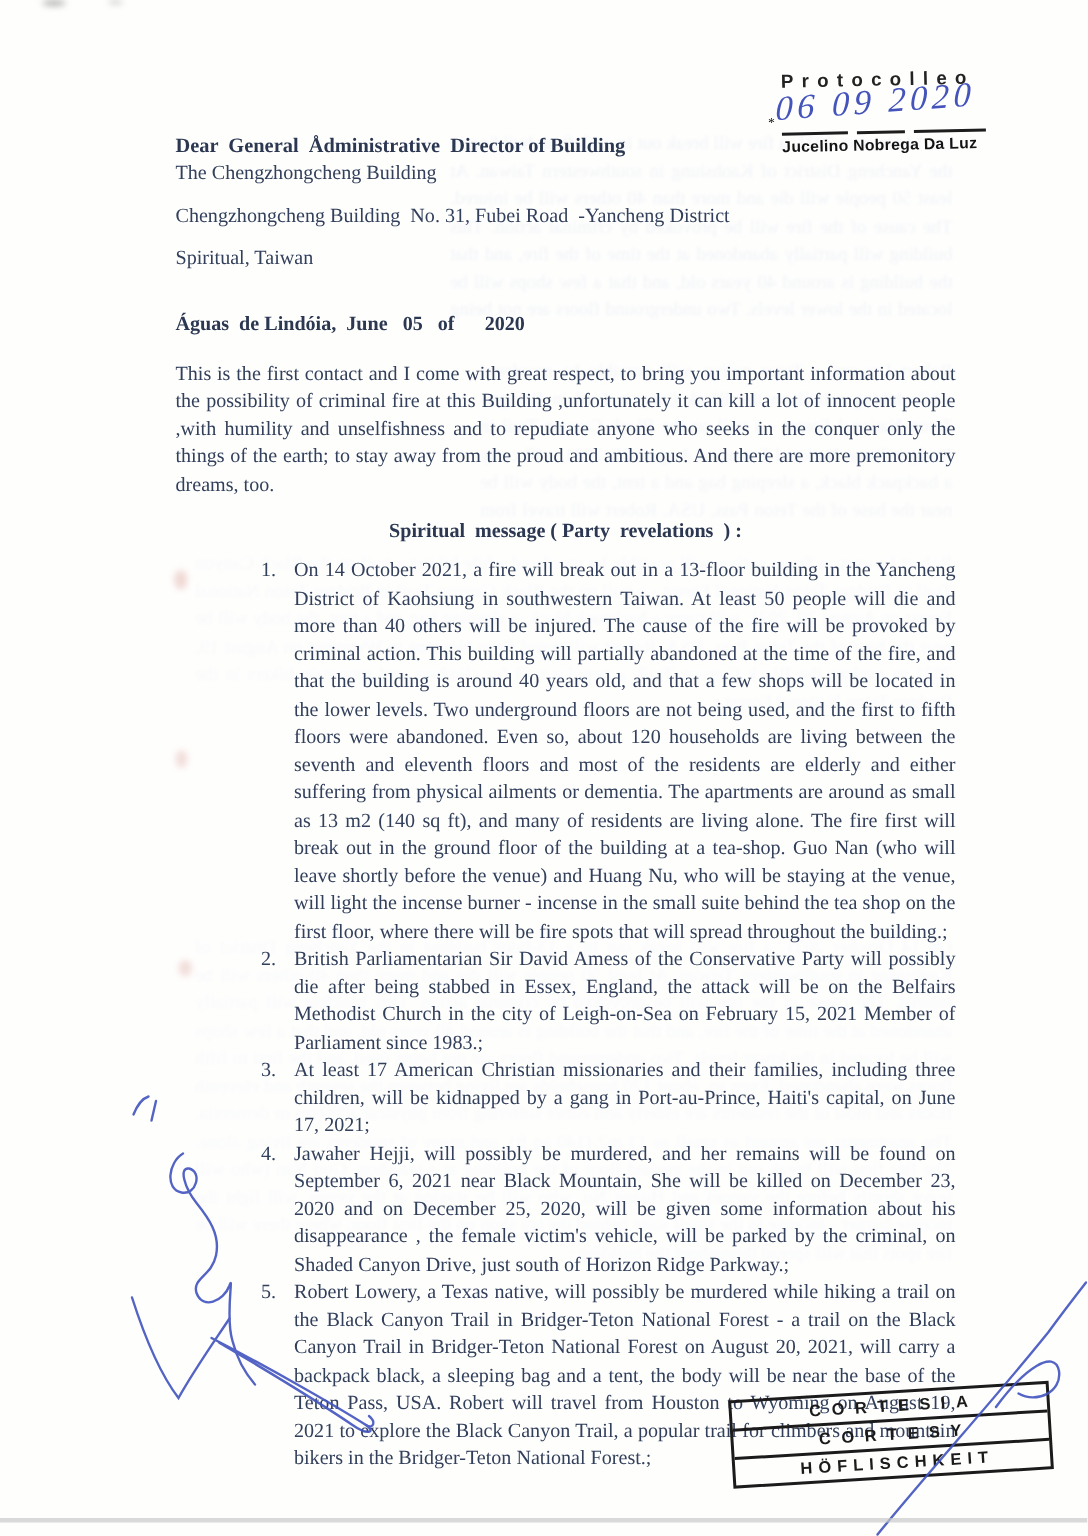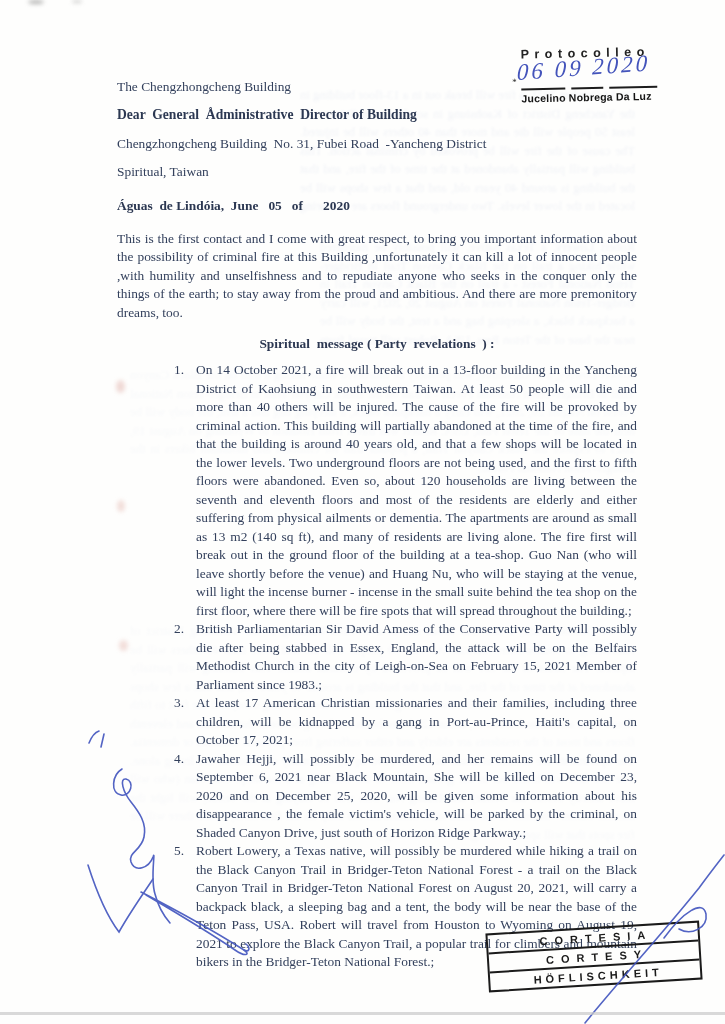--- a/index.html
+++ b/index.html
@@ -7,21 +7,21 @@
        font-family:"Liberation Serif", serif;}
   .page{position:absolute;inset:0;background:#fefefd;}
 
   
   .col{position:absolute;left:117px;top:78px;width:520px;color:#33405c;font-size:13.4px;}
   .hline{white-space:pre;line-height:18px;}
   .b{font-weight:bold;color:#2c3852;}
   .salutation{margin-top:10px;font-size:13.6px;}
   .address{margin-top:11px;}
   .city{margin-top:10px;}
-  .dateline{margin-top:16px;}
+  .dateline{margin-top:26px;}
   .intro{margin-top:15px;text-align:justify;line-height:18.4px;margin-bottom:0;}
   .sect{margin-top:13px;text-align:center;font-weight:bold;white-space:pre;line-height:18px;color:#2c3852;}
   ol.rev{margin:8px 0 0 0;padding:0 0 0 43px;list-style:none;counter-reset:item;}
   ol.rev li{counter-increment:item;position:relative;text-align:justify;line-height:18.5px;margin-left:36px;}
   ol.rev li::before{content:counter(item) ".";position:absolute;left:-22px;top:0;}
 
   
   .ghost{position:absolute;transform:scaleX(-1);color:#6b7fb8;filter:blur(1.2px);
          text-align:justify;line-height:18.5px;font-size:12.6px;overflow:hidden;pointer-events:none;}
   .g1{left:300px;top:86px;width:335px;height:128px;opacity:.085;}
@@ -65,31 +65,31 @@
   <div class="ghost g3">Robert Lowery, a Texas native, will possibly be murdered while hiking a trail on the Black Canyon Trail in Bridger-Teton National Forest - a trail on the Black Canyon Trail in Bridger-Teton National Forest on August 20, 2021, will carry a backpack black, a sleeping bag and a tent, the body will be near the base of the Teton Pass, USA. Robert will travel from Houston to Wyoming on August 19, 2021 to explore the Black Canyon Trail, a popular trail for climbers and mountain bikers in the Bridger-Teton National Forest.;</div>
   <div class="ghost g4">On 14 October 2021,  a fire will  break out in a 13-floor building in the Yancheng District of Kaohsiung in southwestern Taiwan. At least 50 people will die and more than 40 others will be injured. The cause of the fire will be provoked by criminal action. This  building will partially abandoned at the time of the fire, and that the building is around 40 years old, and that a few shops will be  located in the lower levels. Two underground floors are not being used, and the first to fifth floors were abandoned. Even so, about 120 households are living  between the seventh and eleventh floors and  most of the residents are elderly and either suffering from physical ailments or dementia. The apartments are around as small as 13 m2 (140 sq ft), and many of residents are living  alone. The fire first will break out in the ground floor of the building at a tea-shop. Guo Nan (who will leave shortly before the venue) and Huang Nu, who will be staying at the venue, will light the incense burner - incense in the small suite behind the tea shop on the first floor, where there will be fire spots that will spread throughout the building.;</div>
 
   <div class="smudge" style="left:28px;top:0;width:16px;height:4px;background:rgba(90,90,90,.45);"></div>
   <div class="smudge" style="left:72px;top:0;width:10px;height:3px;background:rgba(120,120,120,.35);"></div>
   <div class="smudge" style="left:116px;top:380px;width:9px;height:13px;background:rgba(216,150,140,.35);"></div>
   <div class="smudge" style="left:117px;top:500px;width:8px;height:12px;background:rgba(216,150,140,.3);"></div>
   <div class="smudge" style="left:119px;top:640px;width:9px;height:11px;background:rgba(216,150,140,.3);"></div>
 
   <div class="col">
+    <div class="hline b salutation">Dear  General  Ådministrative  Director of Building</div>
     <div class="hline">The Chengzhongcheng Building</div>
-    <div class="hline b salutation">Dear  General  Ådministrative  Director of Building</div>
     <div class="hline address">Chengzhongcheng Building  No. 31, Fubei Road  -Yancheng District</div>
     <div class="hline city">Spiritual, Taiwan</div>
     <div class="hline b dateline">Águas  de Lindóia,  June   05   of      2020</div>
     <p class="intro">This is the first contact and I come with great respect, to bring you important information about the possibility of criminal fire at this Building ,unfortunately it can kill a lot of innocent people ,with humility and unselfishness and to repudiate anyone who seeks in the conquer only the things of the earth; to stay away from the proud and ambitious. And there are more premonitory dreams, too.</p>
     <div class="sect">Spiritual  message ( Party  revelations  ) :</div>
     <ol class="rev">
       <li>On 14 October 2021,  a fire will  break out in a 13-floor building in the Yancheng District of Kaohsiung in southwestern Taiwan. At least 50 people will die and more than 40 others will be injured. The cause of the fire will be provoked by criminal action. This  building will partially abandoned at the time of the fire, and that the building is around 40 years old, and that a few shops will be  located in the lower levels. Two underground floors are not being used, and the first to fifth floors were abandoned. Even so, about 120 households are living  between the seventh and eleventh floors and  most of the residents are elderly and either suffering from physical ailments or dementia. The apartments are around as small as 13 m2 (140 sq ft), and many of residents are living  alone. The fire first will break out in the ground floor of the building at a tea-shop. Guo Nan (who will leave shortly before the venue) and Huang Nu, who will be staying at the venue, will light the incense burner - incense in the small suite behind the tea shop on the first floor, where there will be fire spots that will spread throughout the building.;</li>
       <li>British Parliamentarian Sir David Amess of the Conservative Party will possibly die after being stabbed in Essex, England, the attack will be on the Belfairs Methodist Church in the city of Leigh-on-Sea on February 15, 2021 Member of Parliament since 1983.;</li>
-      <li>At least 17 American Christian missionaries and their families, including three children, will be kidnapped by a gang in Port-au-Prince, Haiti's capital, on October 17, 2021;</li>
+      <li>At least 17 American Christian missionaries and their families, including three children, will be kidnapped by a gang in Port-au-Prince, Haiti's capital, on June 17, 2021;</li>
       <li>Jawaher Hejji, will possibly be murdered, and her remains will be found on September 6, 2021 near Black Mountain,  She will  be killed on December 23, 2020 and on December 25, 2020, will be given some information about his disappearance , the female victim's vehicle, will be parked by the criminal, on Shaded Canyon Drive, just south of Horizon Ridge Parkway.;</li>
       <li>Robert Lowery, a Texas native, will possibly be murdered while hiking a trail on the Black Canyon Trail in Bridger-Teton National Forest - a trail on the Black Canyon Trail in Bridger-Teton National Forest on August 20, 2021, will carry a backpack black, a sleeping bag and a tent, the body will be near the base of the Teton Pass, USA. Robert will travel from Houston to Wyoming on August 19, 2021 to explore the Black Canyon Trail, a popular trail for climbers and mountain bikers in the Bridger-Teton National Forest.;</li>
     </ol>
   </div>
 
   <div class="proto">
     <div class="proto-title">Protocolleo</div>
     <div class="proto-lines">
       <span class="u u1"></span><span class="u u2"></span><span class="u u3"></span>
       <span class="proto-mark">*</span>

